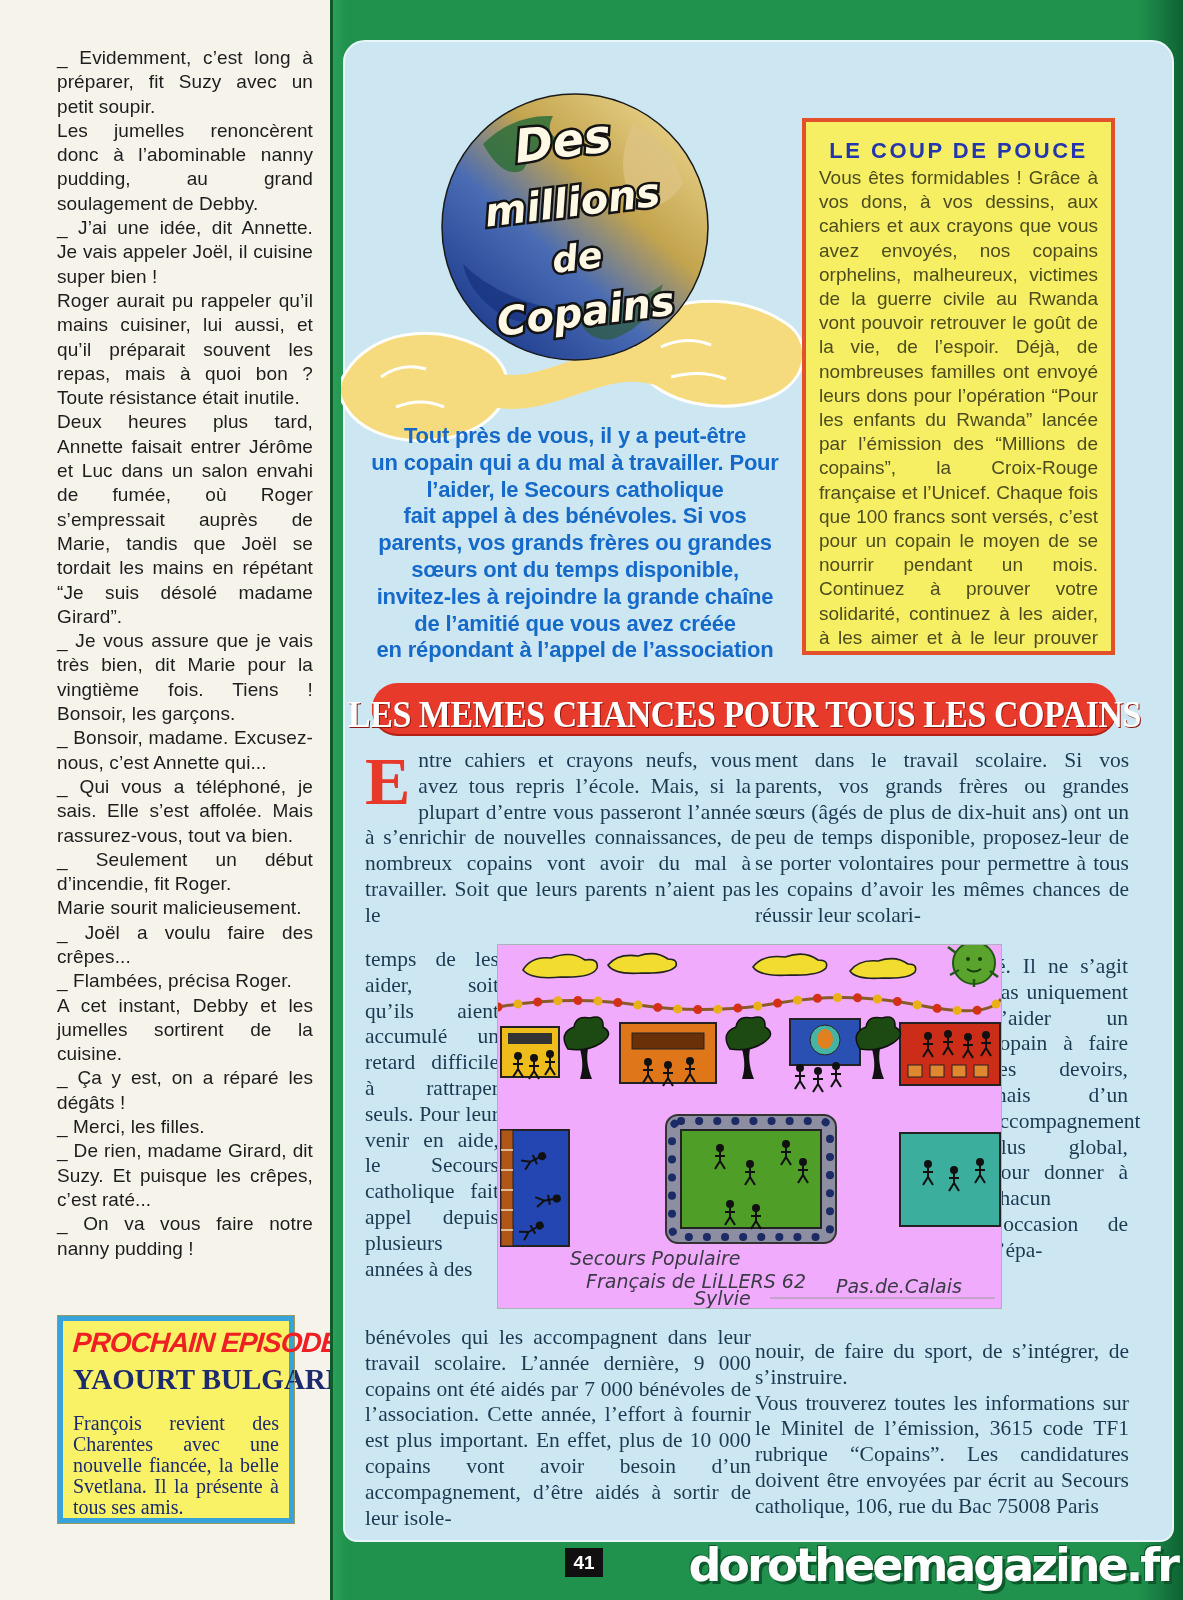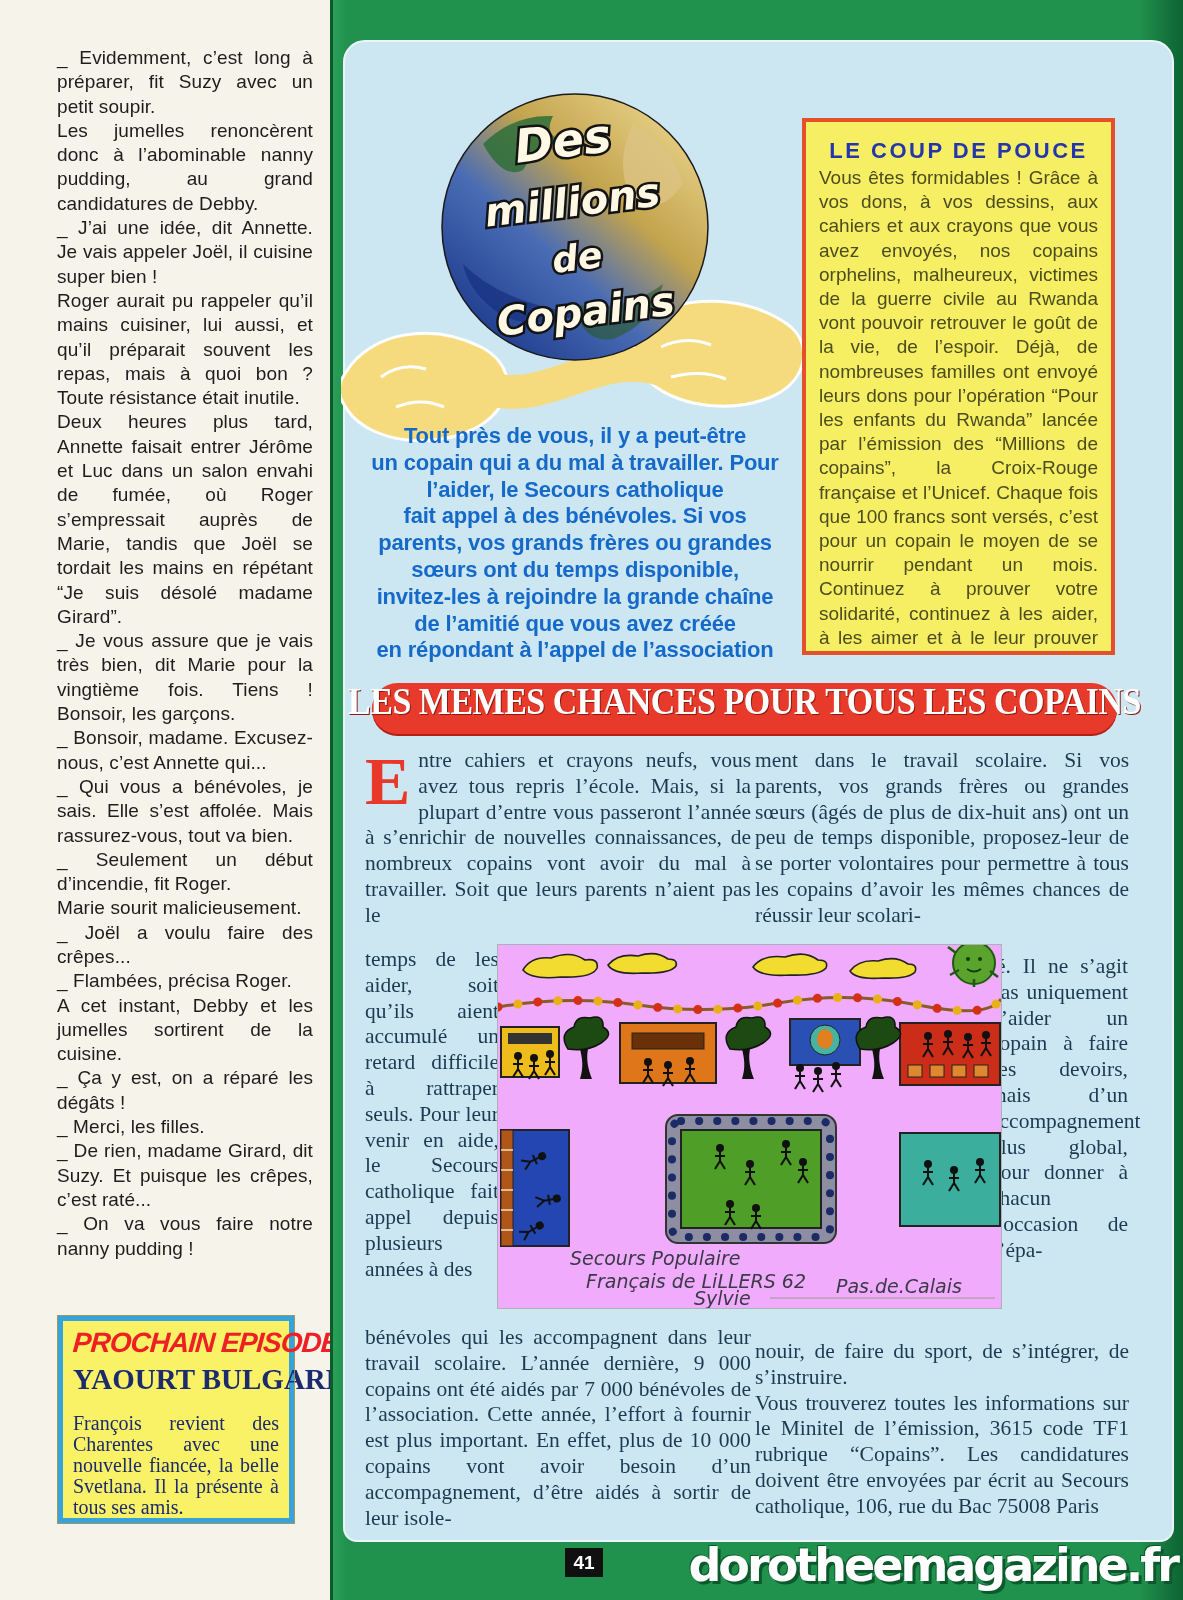--- a/index.html
+++ b/index.html
@@ -39,21 +39,21 @@
 
   
   .coup-box{position:absolute;left:457px;top:76px;width:313px;height:537px;box-sizing:border-box;
         background:#f7ef63;border:4px solid #e2502c;padding:16px 13px;overflow:hidden;}
   .coup-title{font-weight:bold;font-size:22px;letter-spacing:2.5px;color:#2336ae;text-align:center;
         margin-bottom:2px;white-space:nowrap;}
   .coup-body{font-size:19px;line-height:24.2px;color:#4c4c20;text-align:justify;}
 
   
   .banner{position:absolute;left:27px;top:641px;width:745px;height:51px;background:#e73a2b;
-        border-radius:26px;box-shadow:0 2px 0 #b22015;display:flex;align-items:flex-start;justify-content:center;}
+        border-radius:26px;box-shadow:0 2px 0 #b22015;display:flex;align-items:flex-end;justify-content:center;}
   .banner span{font-family:"Liberation Serif",serif;font-weight:bold;font-size:34px;letter-spacing:-.5px;
         color:#fff;white-space:nowrap;transform:scaleY(1.12);text-shadow:1px 1px 0 #8a1a10;}
 
   
   .art{position:absolute;font-family:"Liberation Serif",serif;font-size:21.5px;line-height:25.8px;
         color:#1b3a52;text-align:justify;}
   .art p{margin:0;}
   .a-c1-top{left:20px;top:706px;width:386px;}
   .a-c1-side{left:20px;top:905px;width:134px;}
   .a-c1-bot{left:20px;top:1283px;width:386px;}
@@ -75,27 +75,27 @@
         font-size:46px;letter-spacing:-3px;color:#fff;text-shadow:3px 3px 0 #0c5a2c,-1px -1px 0 #0c5a2c;
         white-space:nowrap;}
 </style>
 </head>
 <body>
 
 <div id="root">
 
   <div class="story">
       <p>_ Evidemment, c’est long à préparer, fit Suzy avec un petit soupir.</p>
-      <p>Les jumelles renoncèrent donc à l’abominable nanny pudding, au grand candidatures de Debby.</p>
+      <p>Les jumelles renoncèrent donc à l’abominable nanny pudding, au grand soulagement de Debby.</p>
       <p>_ J’ai une idée, dit Annette. Je vais appeler Joël, il cuisine super bien !</p>
       <p>Roger aurait pu rappeler qu’il mains cuisiner, lui aussi, et qu’il préparait souvent les repas, mais à quoi bon ? Toute résistance était inutile.</p>
       <p>Deux heures plus tard, Annette faisait entrer Jérôme et Luc dans un salon envahi de fumée, où Roger s’empressait auprès de Marie, tandis que Joël se tordait les mains en répétant “Je suis désolé madame Girard”.</p>
       <p>_ Je vous assure que je vais très bien, dit Marie pour la vingtième fois. Tiens ! Bonsoir, les garçons.</p>
       <p>_ Bonsoir, madame. Excusez-nous, c’est Annette qui...</p>
-      <p>_ Qui vous a bénévoles, je sais. Elle s’est affolée. Mais rassurez-vous, tout va bien.</p>
+      <p>_ Qui vous a téléphoné, je sais. Elle s’est affolée. Mais rassurez-vous, tout va bien.</p>
       <p>_ Seulement un début d’incendie, fit Roger.</p>
       <p>Marie sourit malicieusement.</p>
       <p>_ Joël a voulu faire des crêpes...</p>
       <p>_ Flambées, précisa Roger.</p>
       <p>A cet instant, Debby et les jumelles sortirent de la cuisine.</p>
       <p>_ Ça y est, on a réparé les dégâts !</p>
       <p>_ Merci, les filles.</p>
       <p>_ De rien, madame Girard, dit Suzy. Et puisque les crêpes, c’est raté...</p>
       <p>_ On va vous faire notre nanny pudding !</p>
     </div>

